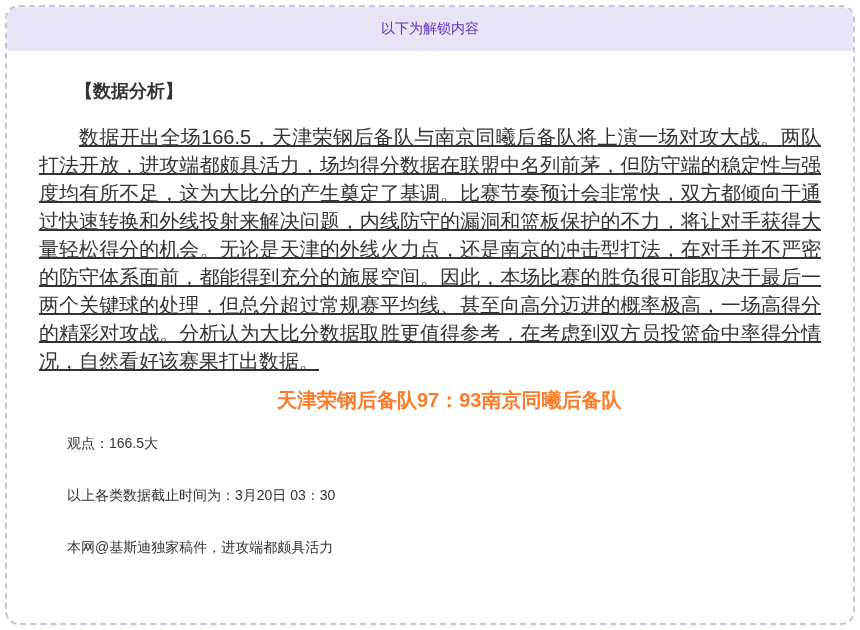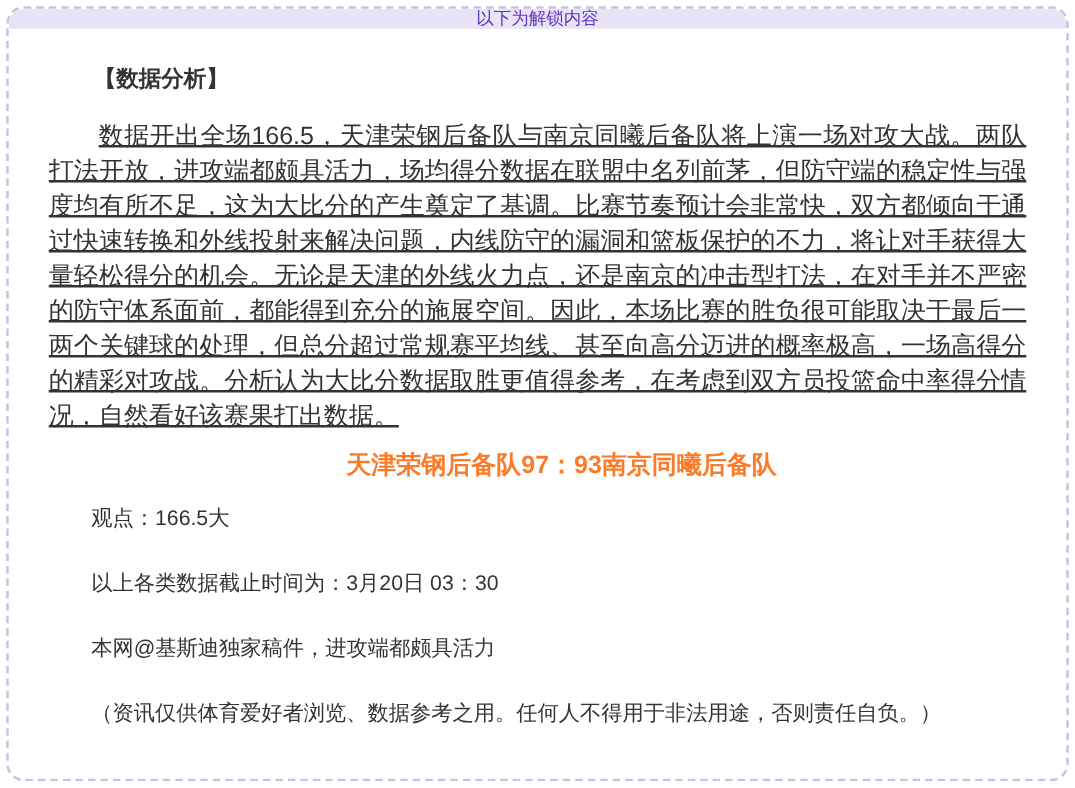--- a/index.html
+++ b/index.html
@@ -13,21 +13,21 @@
   .card {
     position: absolute;
     inset: 5px;
     border: 2px dashed var(--border-color, #c8c2e2);
     border-radius: 14px;
     background: #ffffff;
     overflow: hidden;
     box-sizing: border-box;
   }
   .banner {
-    height: 16px;
+    height: 44px;
     background: var(--banner-bg, #e8e4f6);
     display: flex;
     align-items: center;
     justify-content: center;
   }
   .banner span {
     color: var(--banner-text, #6133bd);
     font-size: 14px;
   }
   .content {
@@ -53,36 +53,35 @@
   }
   .score {
     font-size: 20px;
     font-weight: bold;
     line-height: 34px;
     color: var(--score-text, #fb7b29);
     margin: -4px 0 0 250px !important;
     white-space: nowrap;
   }
   .line {
-    font-size: 17px;
+    font-size: 14px;
     line-height: 28px;
     text-indent: 2em;
     margin-bottom: 24px !important;
   }
   .line:first-of-type { margin-top: 0; }
 </style>
 </head>
 <body>
 
 <div class="card">
   <div class="banner">
     <span>以下为解锁内容</span>
   </div>
   <div class="content">
     <p class="heading">【数据分析】</p>
     <p class="body-para">数据开出全场166.5，天津荣钢后备队与南京同曦后备队将上演一场对攻大战。两队打法开放，进攻端都颇具活力，场均得分数据在联盟中名列前茅，但防守端的稳定性与强度均有所不足，这为大比分的产生奠定了基调。比赛节奏预计会非常快，双方都倾向于通过快速转换和外线投射来解决问题，内线防守的漏洞和篮板保护的不力，将让对手获得大量轻松得分的机会。无论是天津的外线火力点，还是南京的冲击型打法，在对手并不严密的防守体系面前，都能得到充分的施展空间。因此，本场比赛的胜负很可能取决于最后一两个关键球的处理，但总分超过常规赛平均线、甚至向高分迈进的概率极高，一场高得分的精彩对攻战。分析认为大比分数据取胜更值得参考，在考虑到双方员投篮命中率得分情况，自然看好该赛果打出数据。</p>
     <p class="score">天津荣钢后备队97：93南京同曦后备队</p>
     <p class="line">观点：166.5大</p>
     <p class="line">以上各类数据截止时间为：3月20日 03：30</p>
     <p class="line">本网@基斯迪独家稿件，进攻端都颇具活力</p>
-    <p class="line">（资讯仅供体育爱好者浏览、数据参考之用。任何人不得用于非法用途，否则责任自负。）</p>
   </div>
 </div>
 
 </body></html>

